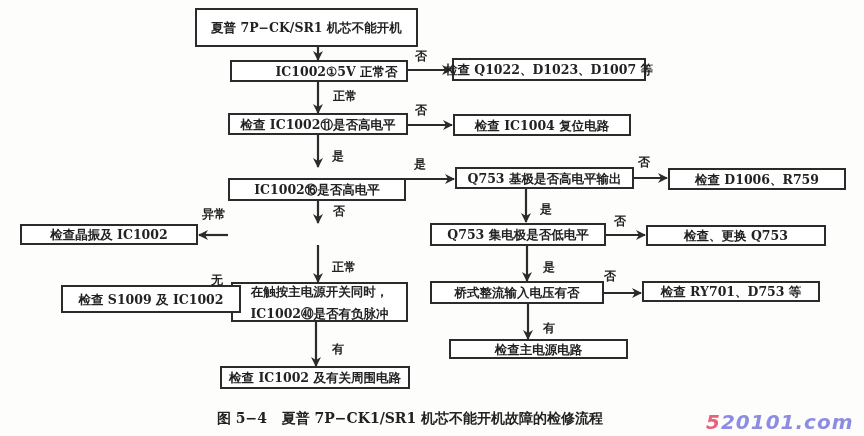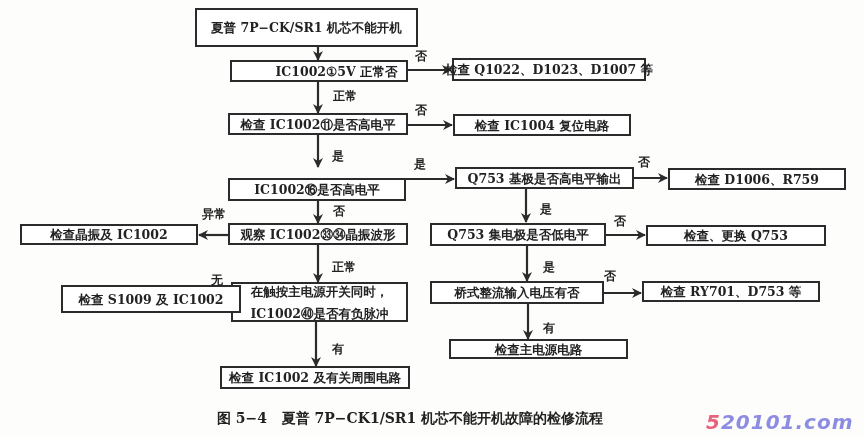--- a/index.html
+++ b/index.html
@@ -68,21 +68,20 @@
   </svg>
 
   <div class="node" style="left:195px; top:8px; width:223px; height:39px;text-align:center;">夏普 7P−CK/SR1 机芯不能开机</div>
   <div class="node" style="left:230px; top:60px; width:178px; height:22px;padding-left:39px;">IC1002①5V 正常否</div>
   <div class="node" style="left:452px; top:58px; width:194px; height:23px;">检查 Q1022、D1023、D1007 等</div>
   <div class="node" style="left:228px; top:113px; width:180px; height:22px;">检查 IC1002⑪是否高电平</div>
   <div class="node" style="left:453px; top:114px; width:178px; height:22px;">检查 IC1004 复位电路</div>
   <div class="node" style="left:228px; top:167px; width:178px; height:23px;margin-top:11px;">IC1002⑯是否高电平</div>
   <div class="node" style="left:455px; top:167px; width:179px; height:22px;">Q753 基极是否高电平输出</div>
   <div class="node" style="left:668px; top:168px; width:178px; height:22px;">检查 D1006、R759</div>
-  <div class="node" style="left:228px; top:223px; width:180px; height:22px;">观察 IC1002㉝㉞晶振波形</div>
   <div class="node" style="left:20px; top:224px; width:178px; height:21px;">检查晶振及 IC1002</div>
   <div class="node" style="left:430px; top:223px; width:176px; height:23px;">Q753 集电极是否低电平</div>
   <div class="node" style="left:646px; top:225px; width:180px; height:21px;">检查、更换 Q753</div>
   <div class="node" style="left:231px; top:282px; width:177px; height:40px; flex-direction:column;gap:7px;">
     <span>在触按主电源开关同时，</span>
     <span>IC1002㊵是否有负脉冲</span>
   </div>
   <div class="node" style="left:13px; top:285px; width:180px; height:28px;margin-left:48px;">检查 S1009 及 IC1002</div>
   <div class="node" style="left:430px; top:281px; width:174px; height:23px;">桥式整流输入电压有否</div>
   <div class="node" style="left:642px; top:281px; width:178px; height:21px;">检查 RY701、D753 等</div>

